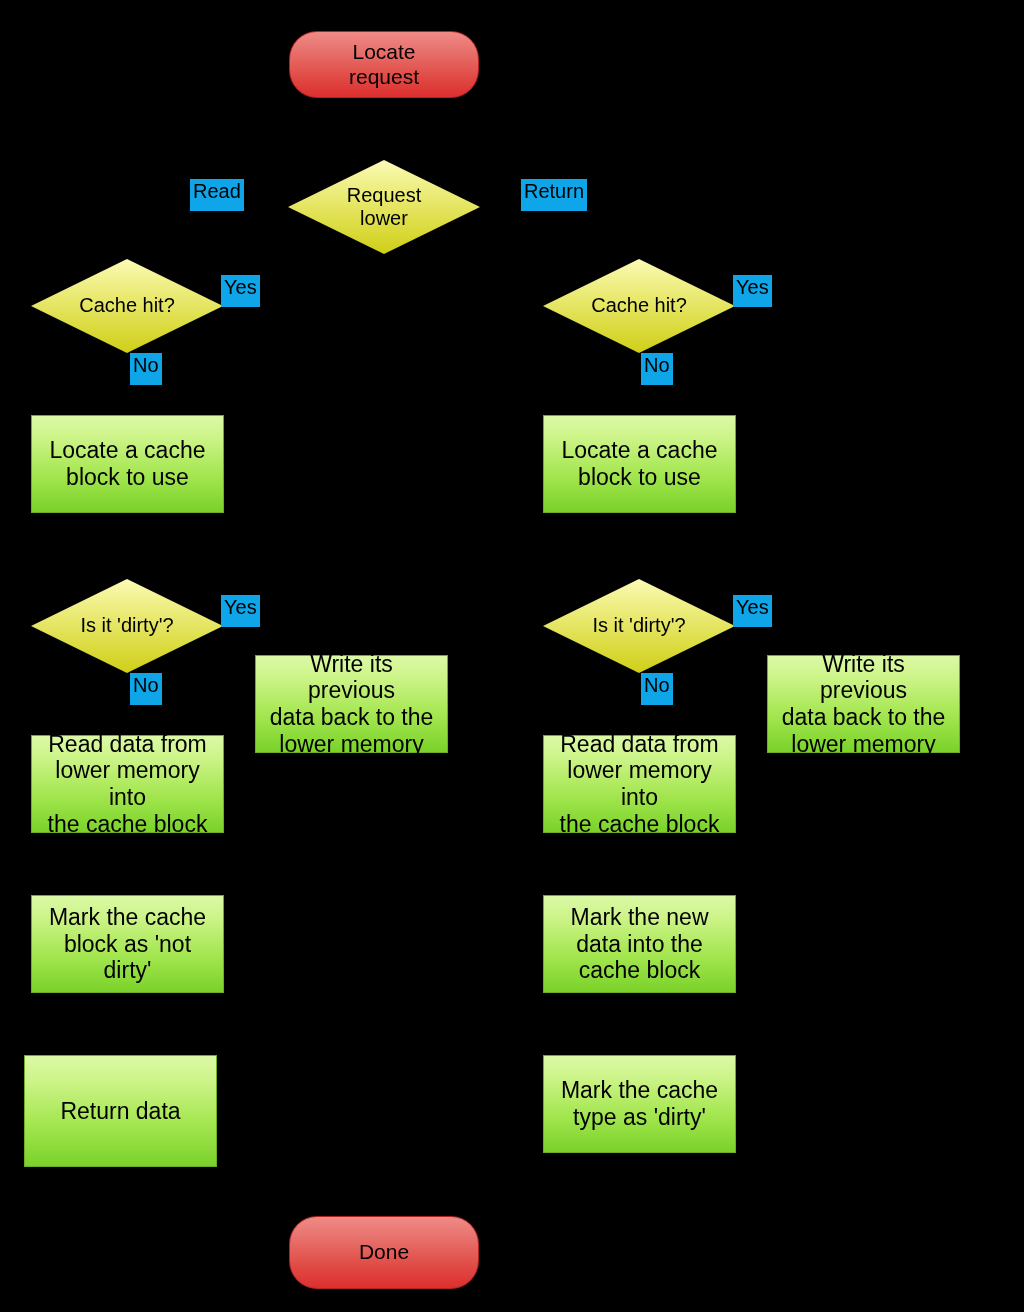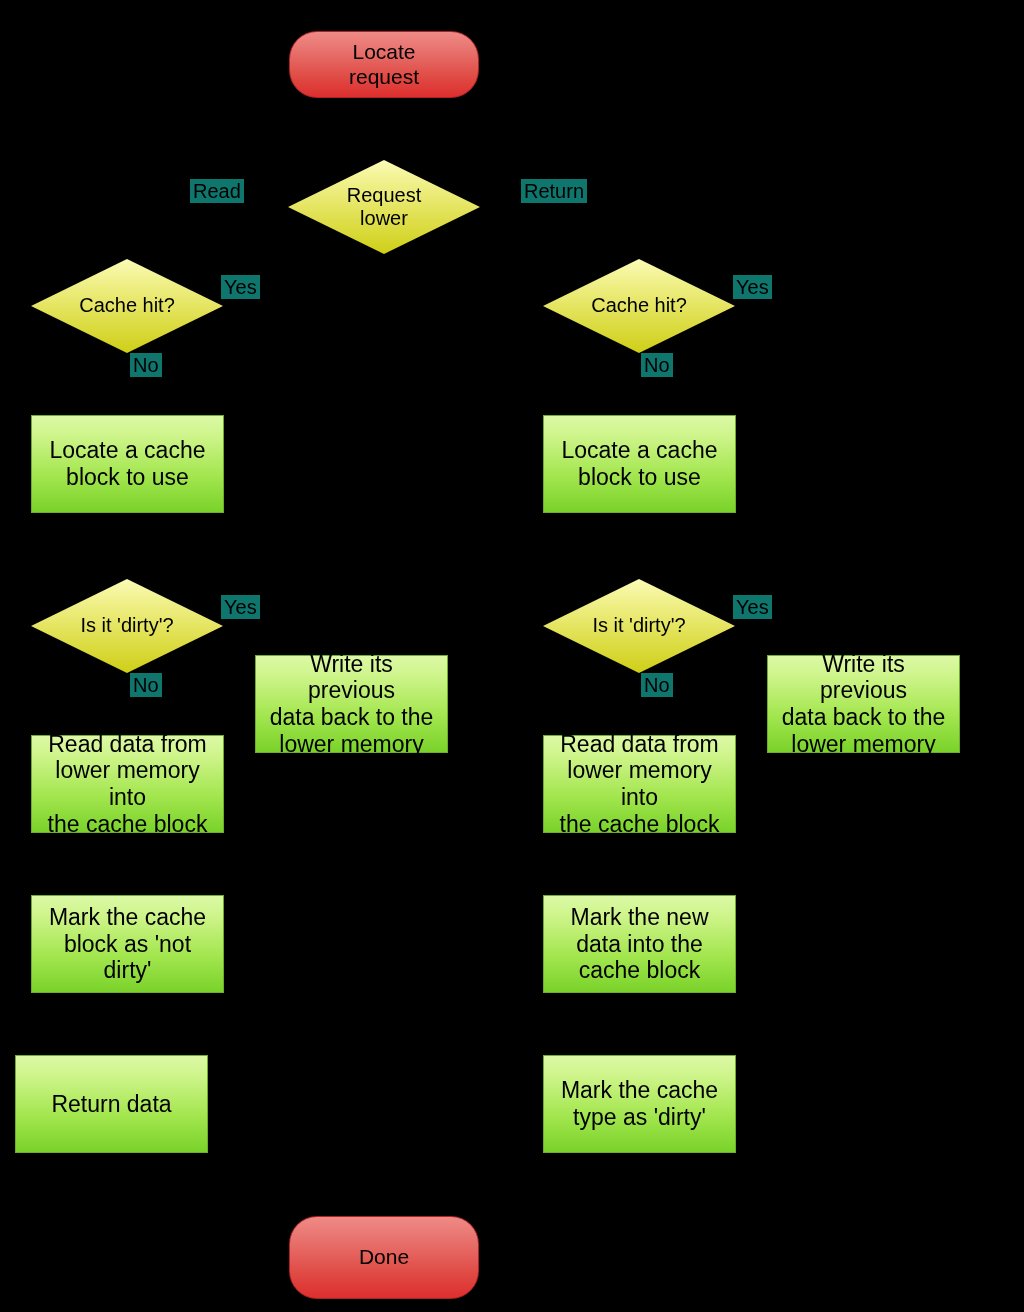--- a/index.html
+++ b/index.html
@@ -68,25 +68,25 @@
   }
   .decision .dia-label {
     position: relative;
     z-index: 2;
     white-space: nowrap;
   }
 
   
   .edge-label {
     position: absolute;
-    background: #0f766e;
+    background: #0ea5e9;
     color: #000000;
     font-size: 20px;
     line-height: 1.15;
-    padding: 1px 3px 0 3px;
+    padding: 1px 3px 8px 3px;
     white-space: nowrap;
     box-sizing: border-box;
   }
 
   
   .conn {
     position: absolute;
     background: #000000;
     z-index: 0;
   }
@@ -229,32 +229,32 @@
   </div>
 
   <div class="node process" style="left:543px; top:895px; width:193px; height:98px;">
     <div>
       <div>Mark the new</div>
       <div>data into the</div>
       <div>cache block</div>
     </div>
   </div>
 
-  <div class="node process" style="left:15px; top:1055px; width:193px; height:98px;">
+  <div class="node process" style="left:24px; top:1055px; width:193px; height:112px;">
     <div>Return data</div>
   </div>
 
   <div class="node process" style="left:543px; top:1055px; width:193px; height:98px;">
     <div>
       <div>Mark the cache</div>
       <div>type as 'dirty'</div>
     </div>
   </div>
 
-  <div class="node terminal" style="left:289px; top:1216px; width:190px; height:83px;">
+  <div class="node terminal" style="left:289px; top:1216px; width:190px; height:73px;">
     <div>Done</div>
   </div>
 
   <div class="edge-label" style="left:190px; top:179px;">Read</div>
   <div class="edge-label" style="left:521px; top:179px;">Return</div>
 
   <div class="edge-label" style="left:221px; top:275px;">Yes</div>
   <div class="edge-label" style="left:130px; top:353px;">No</div>
 
   <div class="edge-label" style="left:733px; top:275px;">Yes</div>

